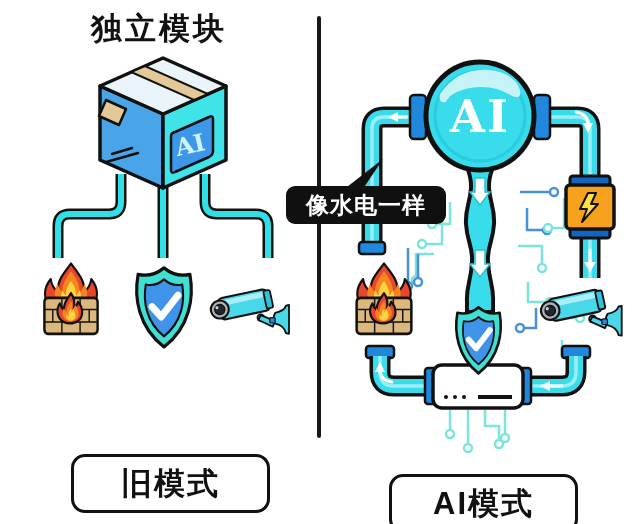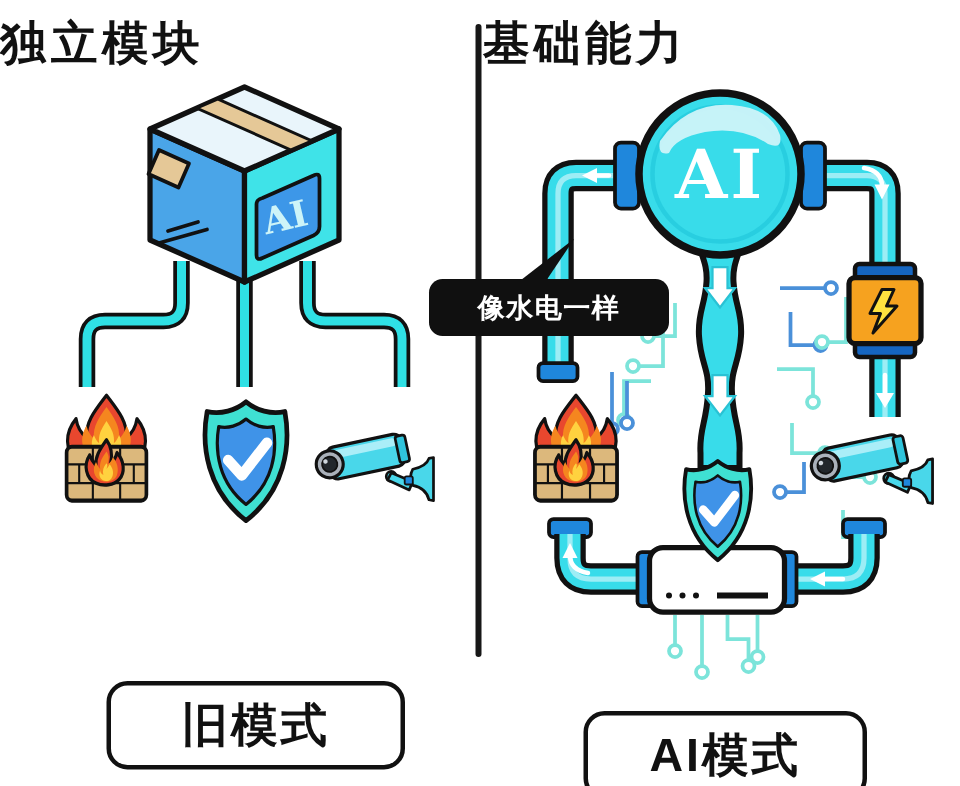--- a/index.html
+++ b/index.html
@@ -1,27 +1,27 @@
 <!DOCTYPE html>
 <html><head>
 <meta charset="utf-8">
 <style>
   html,body{margin:0;padding:0;background:#fff;}
   #stage{position:relative;width:640px;height:524px;background:#ffffff;overflow:hidden;
          font-family:"Liberation Sans","DejaVu Sans",sans-serif;}
-  .panel-title{position:absolute;top:8px;width:318px;
+  .panel-title{position:absolute;top:8px;width:318px;text-align:center;
                font-size:31px;font-weight:900;color:#111;letter-spacing:3px;}
   #divider{position:absolute;left:317px;top:16px;width:4px;height:422px;background:#171717;border-radius:2px;}
   .svg-layer{position:absolute;}
   .pill{position:absolute;background:#fff;border:3.5px solid #111;border-radius:14px;
         display:flex;align-items:center;justify-content:center;
         font-size:31px;font-weight:900;color:#111;letter-spacing:2px;}
   #callout{position:absolute;left:286px;top:186px;width:160px;height:38px;background:#101010;
            border-radius:9px;display:flex;align-items:center;justify-content:center;
-           color:#fff;font-size:18px;font-weight:900;letter-spacing:1px;z-index:5;}
+           color:#fff;font-size:23px;font-weight:900;letter-spacing:1px;z-index:5;}
   #callout-tail{position:absolute;left:341px;top:159px;width:42px;height:30px;background:#101010;
                 clip-path:polygon(8% 100%,100% 0,52% 100%);z-index:4;}
   
   .pipe-o{fill:none;stroke:#111;stroke-width:21;stroke-linejoin:round;}
   .pipe-i{fill:none;stroke:#38dcea;stroke-width:14;stroke-linejoin:round;}
   .pipe-s{fill:none;stroke:#a9eef6;stroke-width:3.5;opacity:.9;stroke-linejoin:round;}
   .tube-o{fill:none;stroke:#111;stroke-width:11;stroke-linejoin:round;}
   .tube-i{fill:none;stroke:#2fe0e4;stroke-width:6;stroke-linejoin:round;}
   .trace-t{stroke:#7ce4da;stroke-width:2.5;fill:none;}
   .trace-b{stroke:#4a90d9;stroke-width:2.5;fill:none;}
@@ -65,21 +65,20 @@
         </g>
         <circle cx="88" cy="66" r="5.5" fill="#49d7ea" stroke="#111" stroke-width="3"></circle>
         <path d="M88,62 L112,72 L108,81 L84,70 Z" fill="#49d7ea" stroke="#111" stroke-width="3" stroke-linejoin="round"></path>
         <path d="M112,58 C122,56 128,52 130,46 L135,45 L135,93 L130,92 C128,84 122,78 112,76 Q107,67 112,58 Z" fill="#49d7ea" stroke="#111" stroke-width="3" stroke-linejoin="round"></path>
         <rect x="103" y="66" width="9" height="9" rx="2" fill="#1f87dc" stroke="#111" stroke-width="2"></rect>
       </g>
     </defs>
   </svg>
 
   <div class="panel-title" style="left:0">独立模块</div>
-  <div class="panel-title" style="left:322px">基础能力</div>
 
   <div id="divider"></div>
 
   <svg class="svg-layer" style="left:0;top:50px" width="318" height="310" viewBox="0 0 318 310">
 
     <g>
       <path class="tube-o" d="M163,128 V208"></path>
         <path class="tube-i" d="M163,128 V208"></path>
       <path class="tube-o" d="M121,124 V152 Q121,164 109,164 H70 Q58,164 58,176 V208"></path>
       <path class="tube-i" d="M121,124 V152 Q121,164 109,164 H70 Q58,164 58,176 V208"></path>

